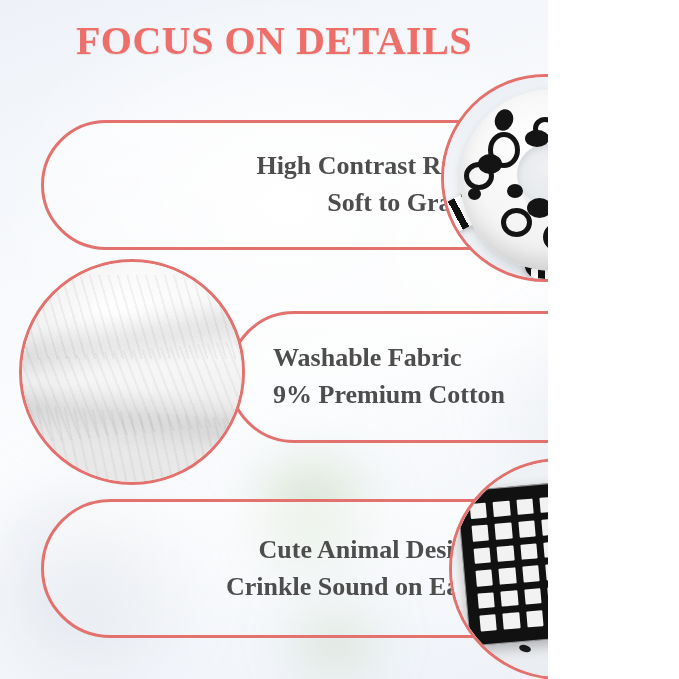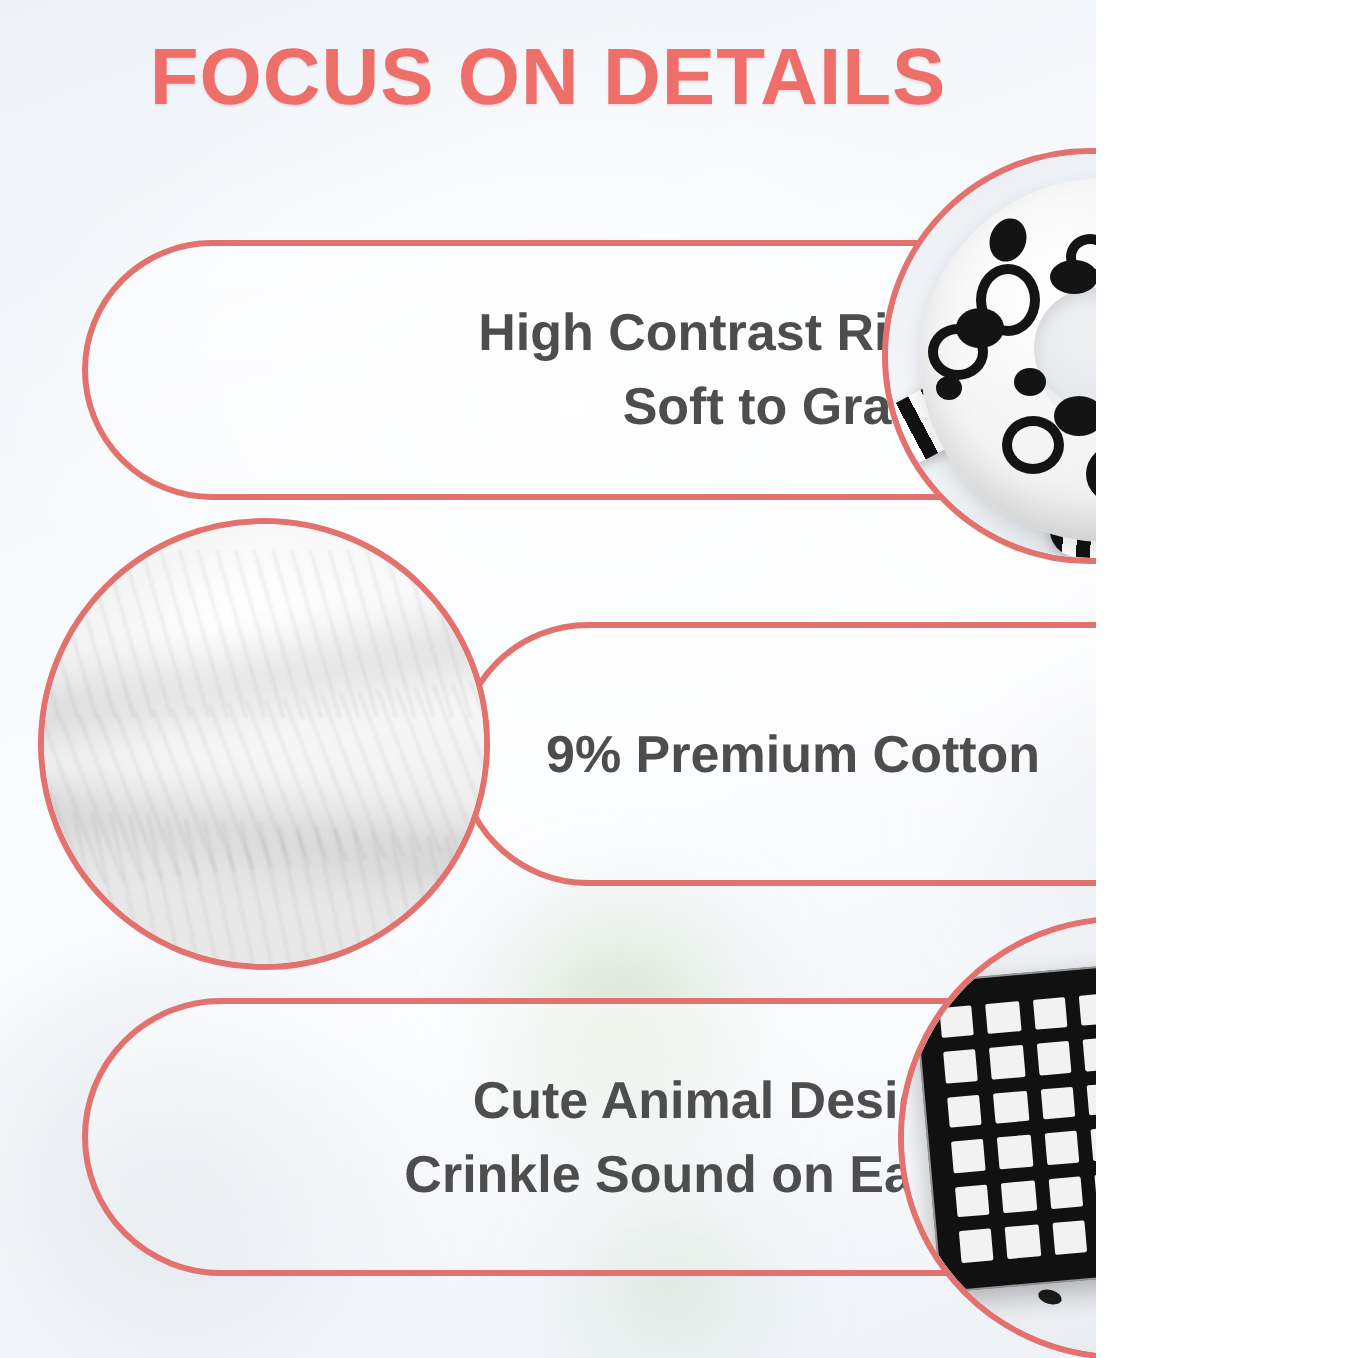--- a/index.html
+++ b/index.html
@@ -5,21 +5,21 @@
   html, body {
     margin: 0;
     padding: 0;
     background: #ffffff;
   }
   #canvas {
     position: relative;
     width: 548px;
     height: 679px;
     overflow: hidden;
-    font-family: Liberation Sans, sans-serif;
+    font-family: Liberation Serif, serif;
     background:
       radial-gradient(ellipse 420px 300px at 52% 30%, #ffffff 0%, rgba(255,255,255,0) 70%),
       linear-gradient(160deg, #eef2f8 0%, #f7f9fc 32%, #fbfcfe 55%, #eef2f8 100%);
   }
 
   
   .bg-blur {
     position: absolute;
     border-radius: 50%;
     filter: blur(26px);
@@ -307,20 +307,21 @@
       <div class="ringdot" style="left:72%; top:55%; width:18px; height:17px;"></div>
       <div class="ringdot" style="left:44%; top:20%; width:14px; height:13px;"></div>
 
       <svg width="60" height="40" viewBox="0 0 60 40" style="position:absolute; left:62%; top:4%;">
         <path d="M4 4 C 22 2, 40 10, 46 30" stroke="#c0362f" stroke-width="2.4" fill="none" stroke-linecap="round"></path>
       </svg>
     </div>
   </div>
 
   <div class="pill pill-2">
+    <div class="line">Washable Fabric</div>
     <div class="line">9% Premium Cotton</div>
   </div>
 
   <div class="photo photo-2">
     <div class="inner">
       <div class="fabric"></div>
       <div class="fabric-wave" style="top:6%;"></div>
       <div class="fabric-wave" style="top:40%; transform:rotate(-5deg);"></div>
       <div class="fabric-wave" style="top:68%; transform:rotate(4deg);"></div>
       <div class="fabric-fold" style="top:22%; transform:rotate(-9deg);"></div>

